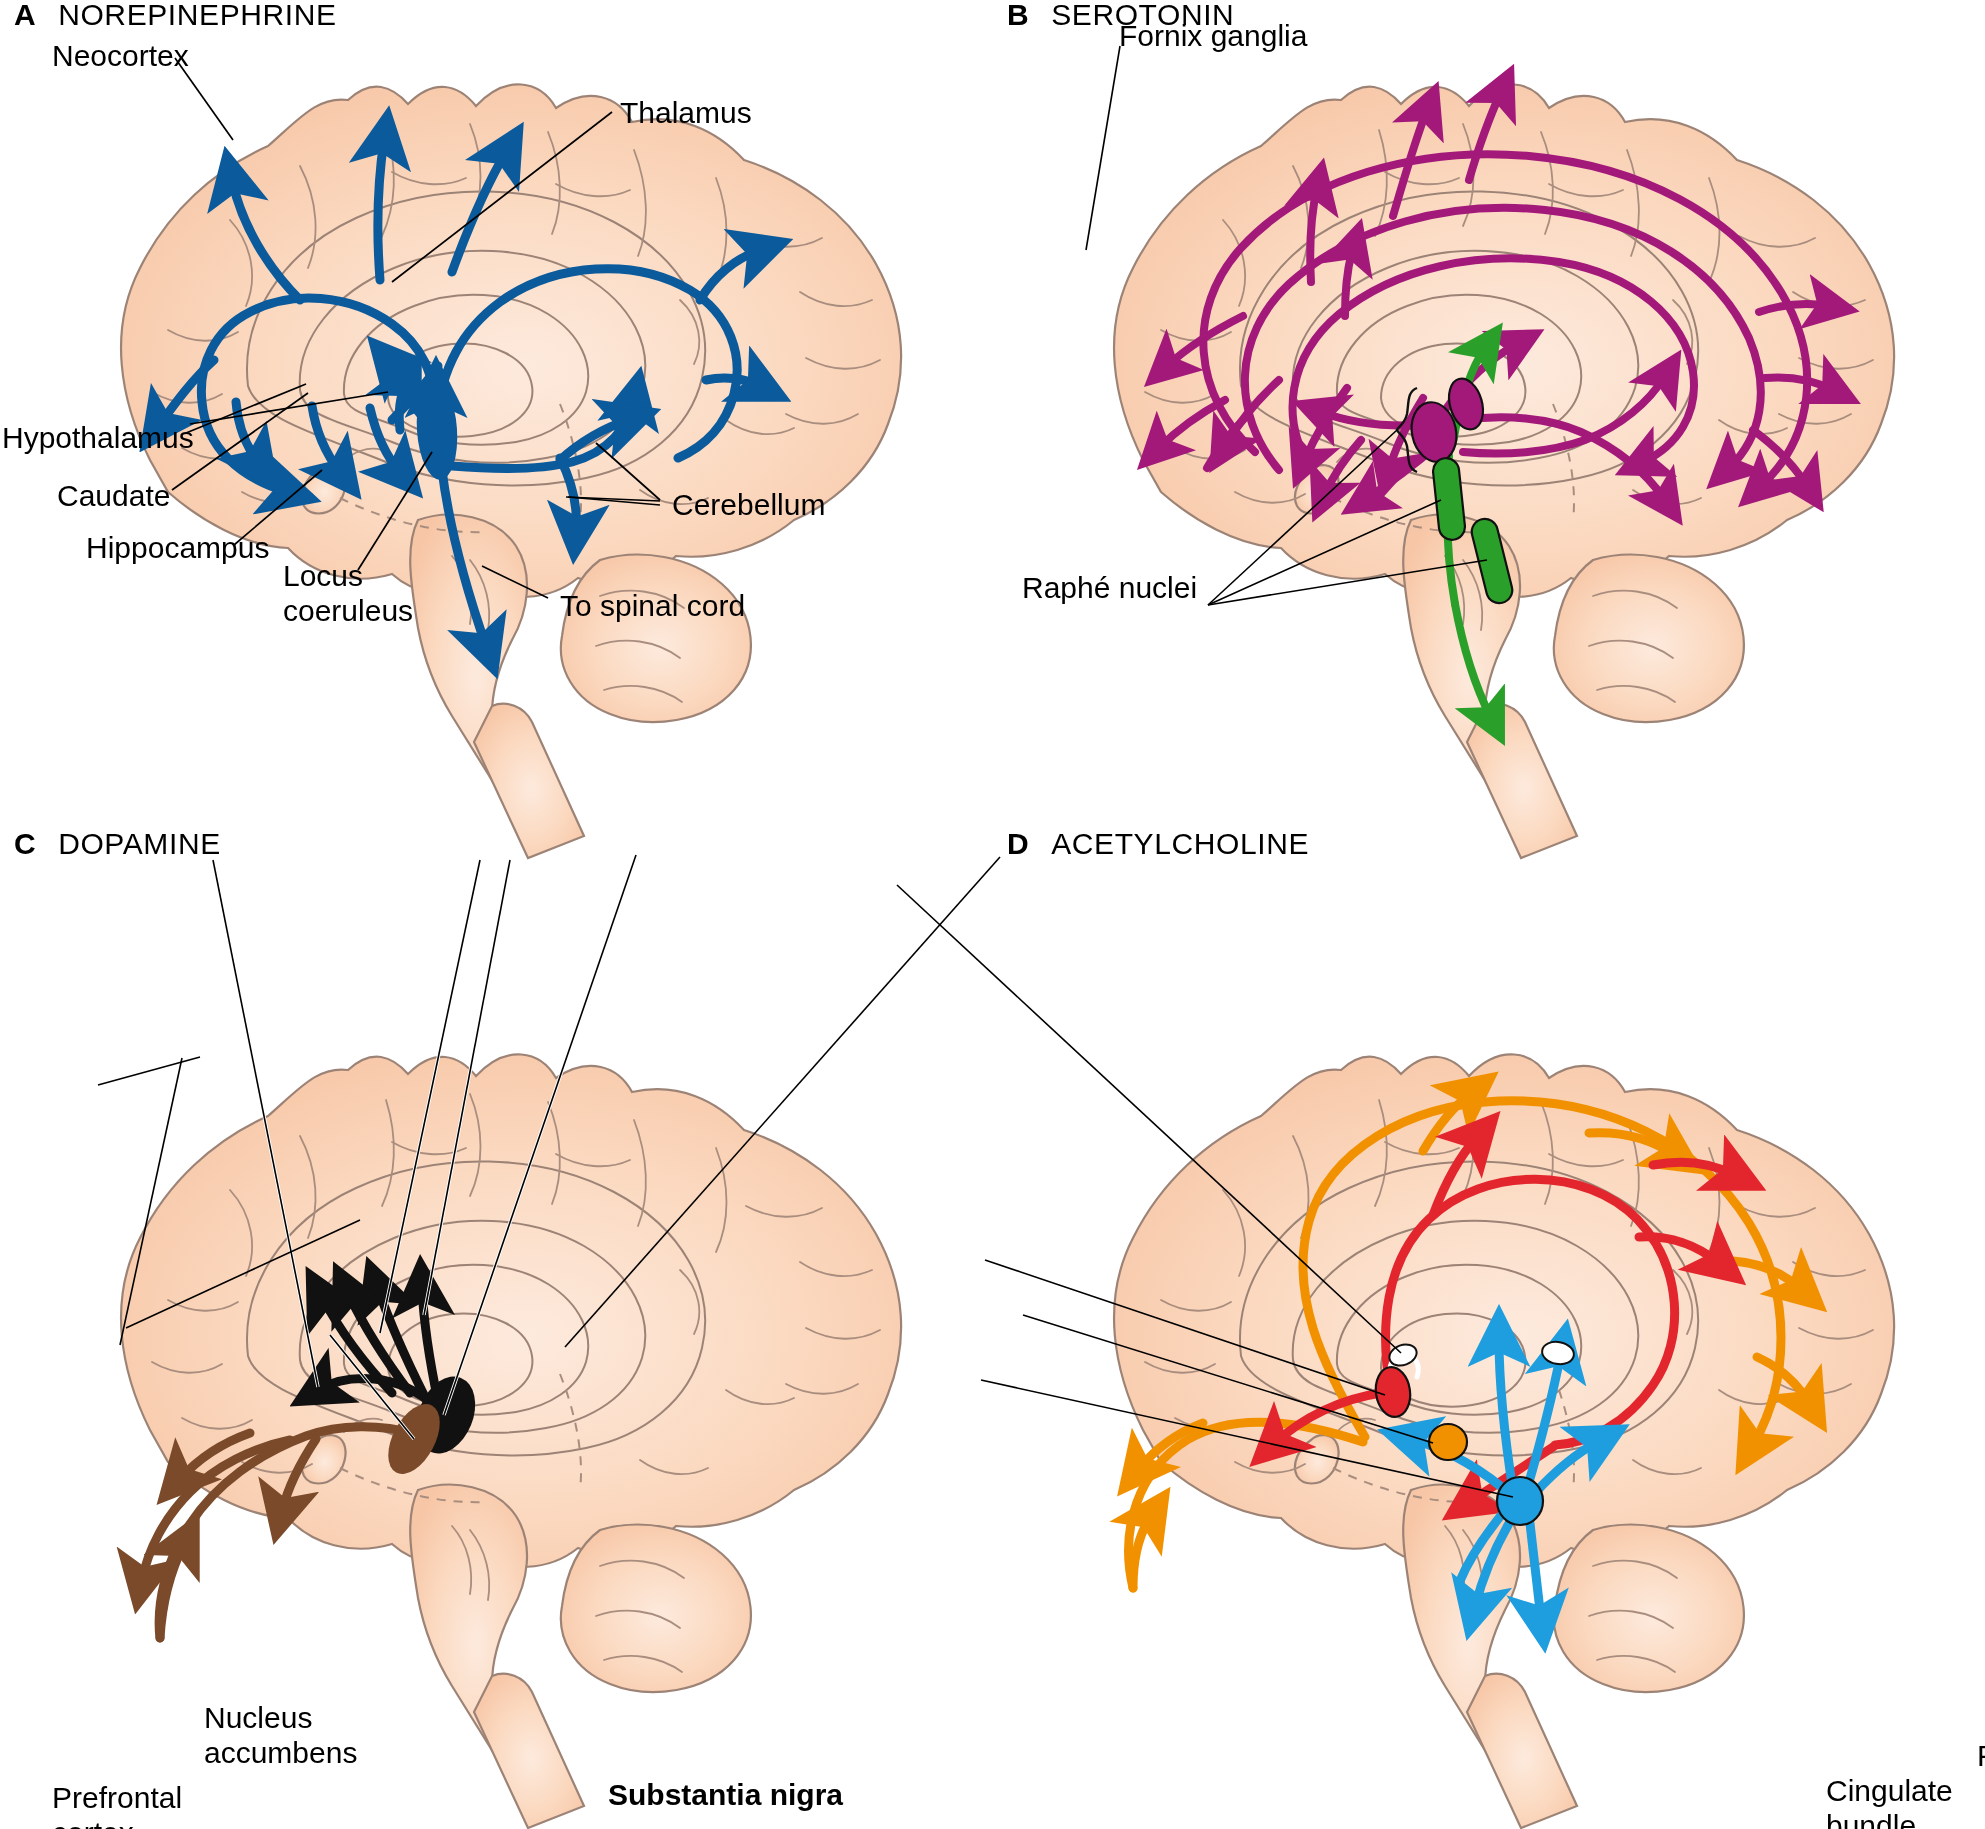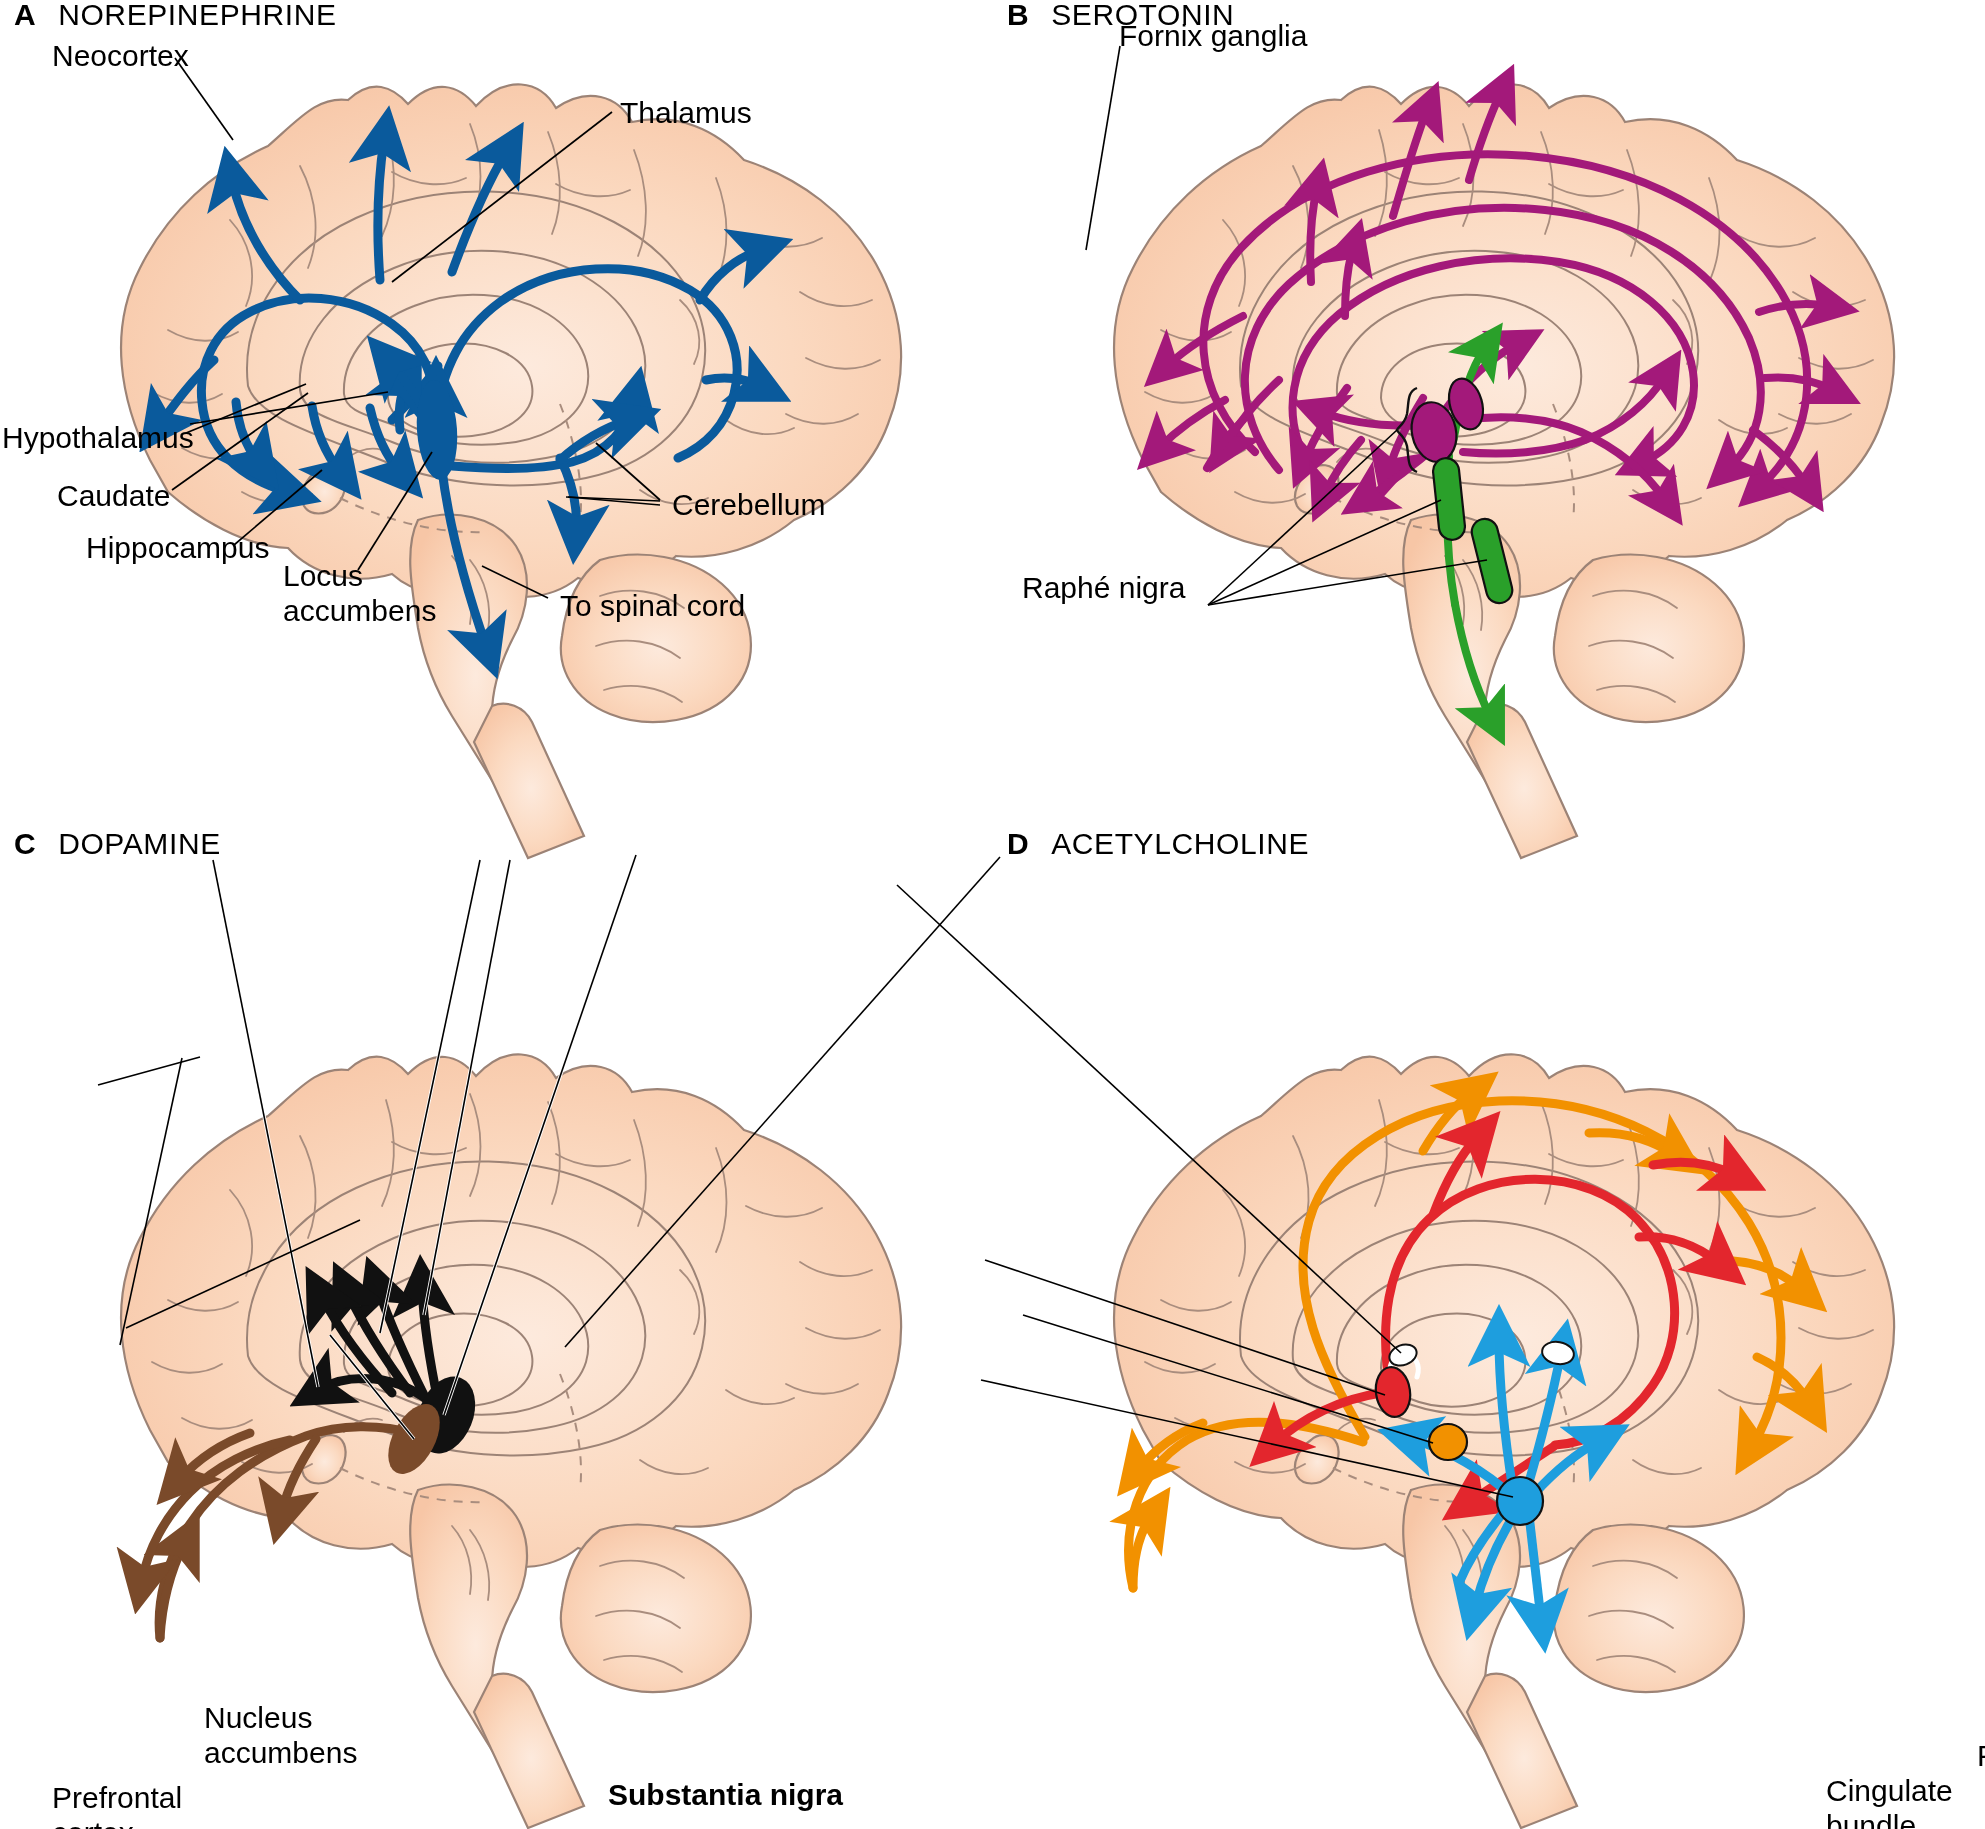--- a/index.html
+++ b/index.html
@@ -209,21 +209,21 @@
       <path d="M566,497 L660,501"></path>
     </g>
   </svg>
 
   <div class="lbl" style="left:52px;top:38px;">Neocortex</div>
   <div class="lbl" style="left:620px;top:95px;">Thalamus</div>
   <div class="lbl" style="left:2px;top:420px;">Hypothalamus</div>
   <div class="lbl" style="left:57px;top:478px;">Caudate</div>
   <div class="lbl" style="left:86px;top:530px;">Hippocampus</div>
   <div class="lbl" style="left:283px;top:558px;">Locus
-accumbens</div>
+coeruleus</div>
   <div class="lbl" style="left:672px;top:487px;text-align:right;">Cerebellum</div>
   <div class="lbl" style="left:560px;top:588px;">To spinal cord</div>
 </div>
 
 <div class="panel" id="panel-b">
   <div class="panel-head" style="left:14px;top:-2px;">
     <span class="panel-letter">B</span>
     <span class="panel-title">SEROTONIN</span>
   </div>
 
@@ -277,21 +277,21 @@
 
     <g class="leaderk">
       <path d="M1120,46 L1086,250" transform="translate(-993,0)"></path>
       <path d="M215,605 L404,430"></path>
       <path d="M215,605 L448,500"></path>
       <path d="M215,605 L494,560"></path>
     </g>
   </svg>
 
   <div class="lbl" style="left:126px;top:18px;">Fornix ganglia</div>
-  <div class="lbl" style="left:29px;top:570px;">Raphé nigra</div>
+  <div class="lbl" style="left:29px;top:570px;">Raphé nuclei</div>
 </div>
 
 <div class="panel" id="panel-c">
   <div class="panel-head" style="left:14px;top:-88px;">
     <span class="panel-letter">C</span>
     <span class="panel-title">DOPAMINE</span>
   </div>
 
   <svg width="992" height="914">
     <use href="#brain-body" x="0" y="55"></use>

